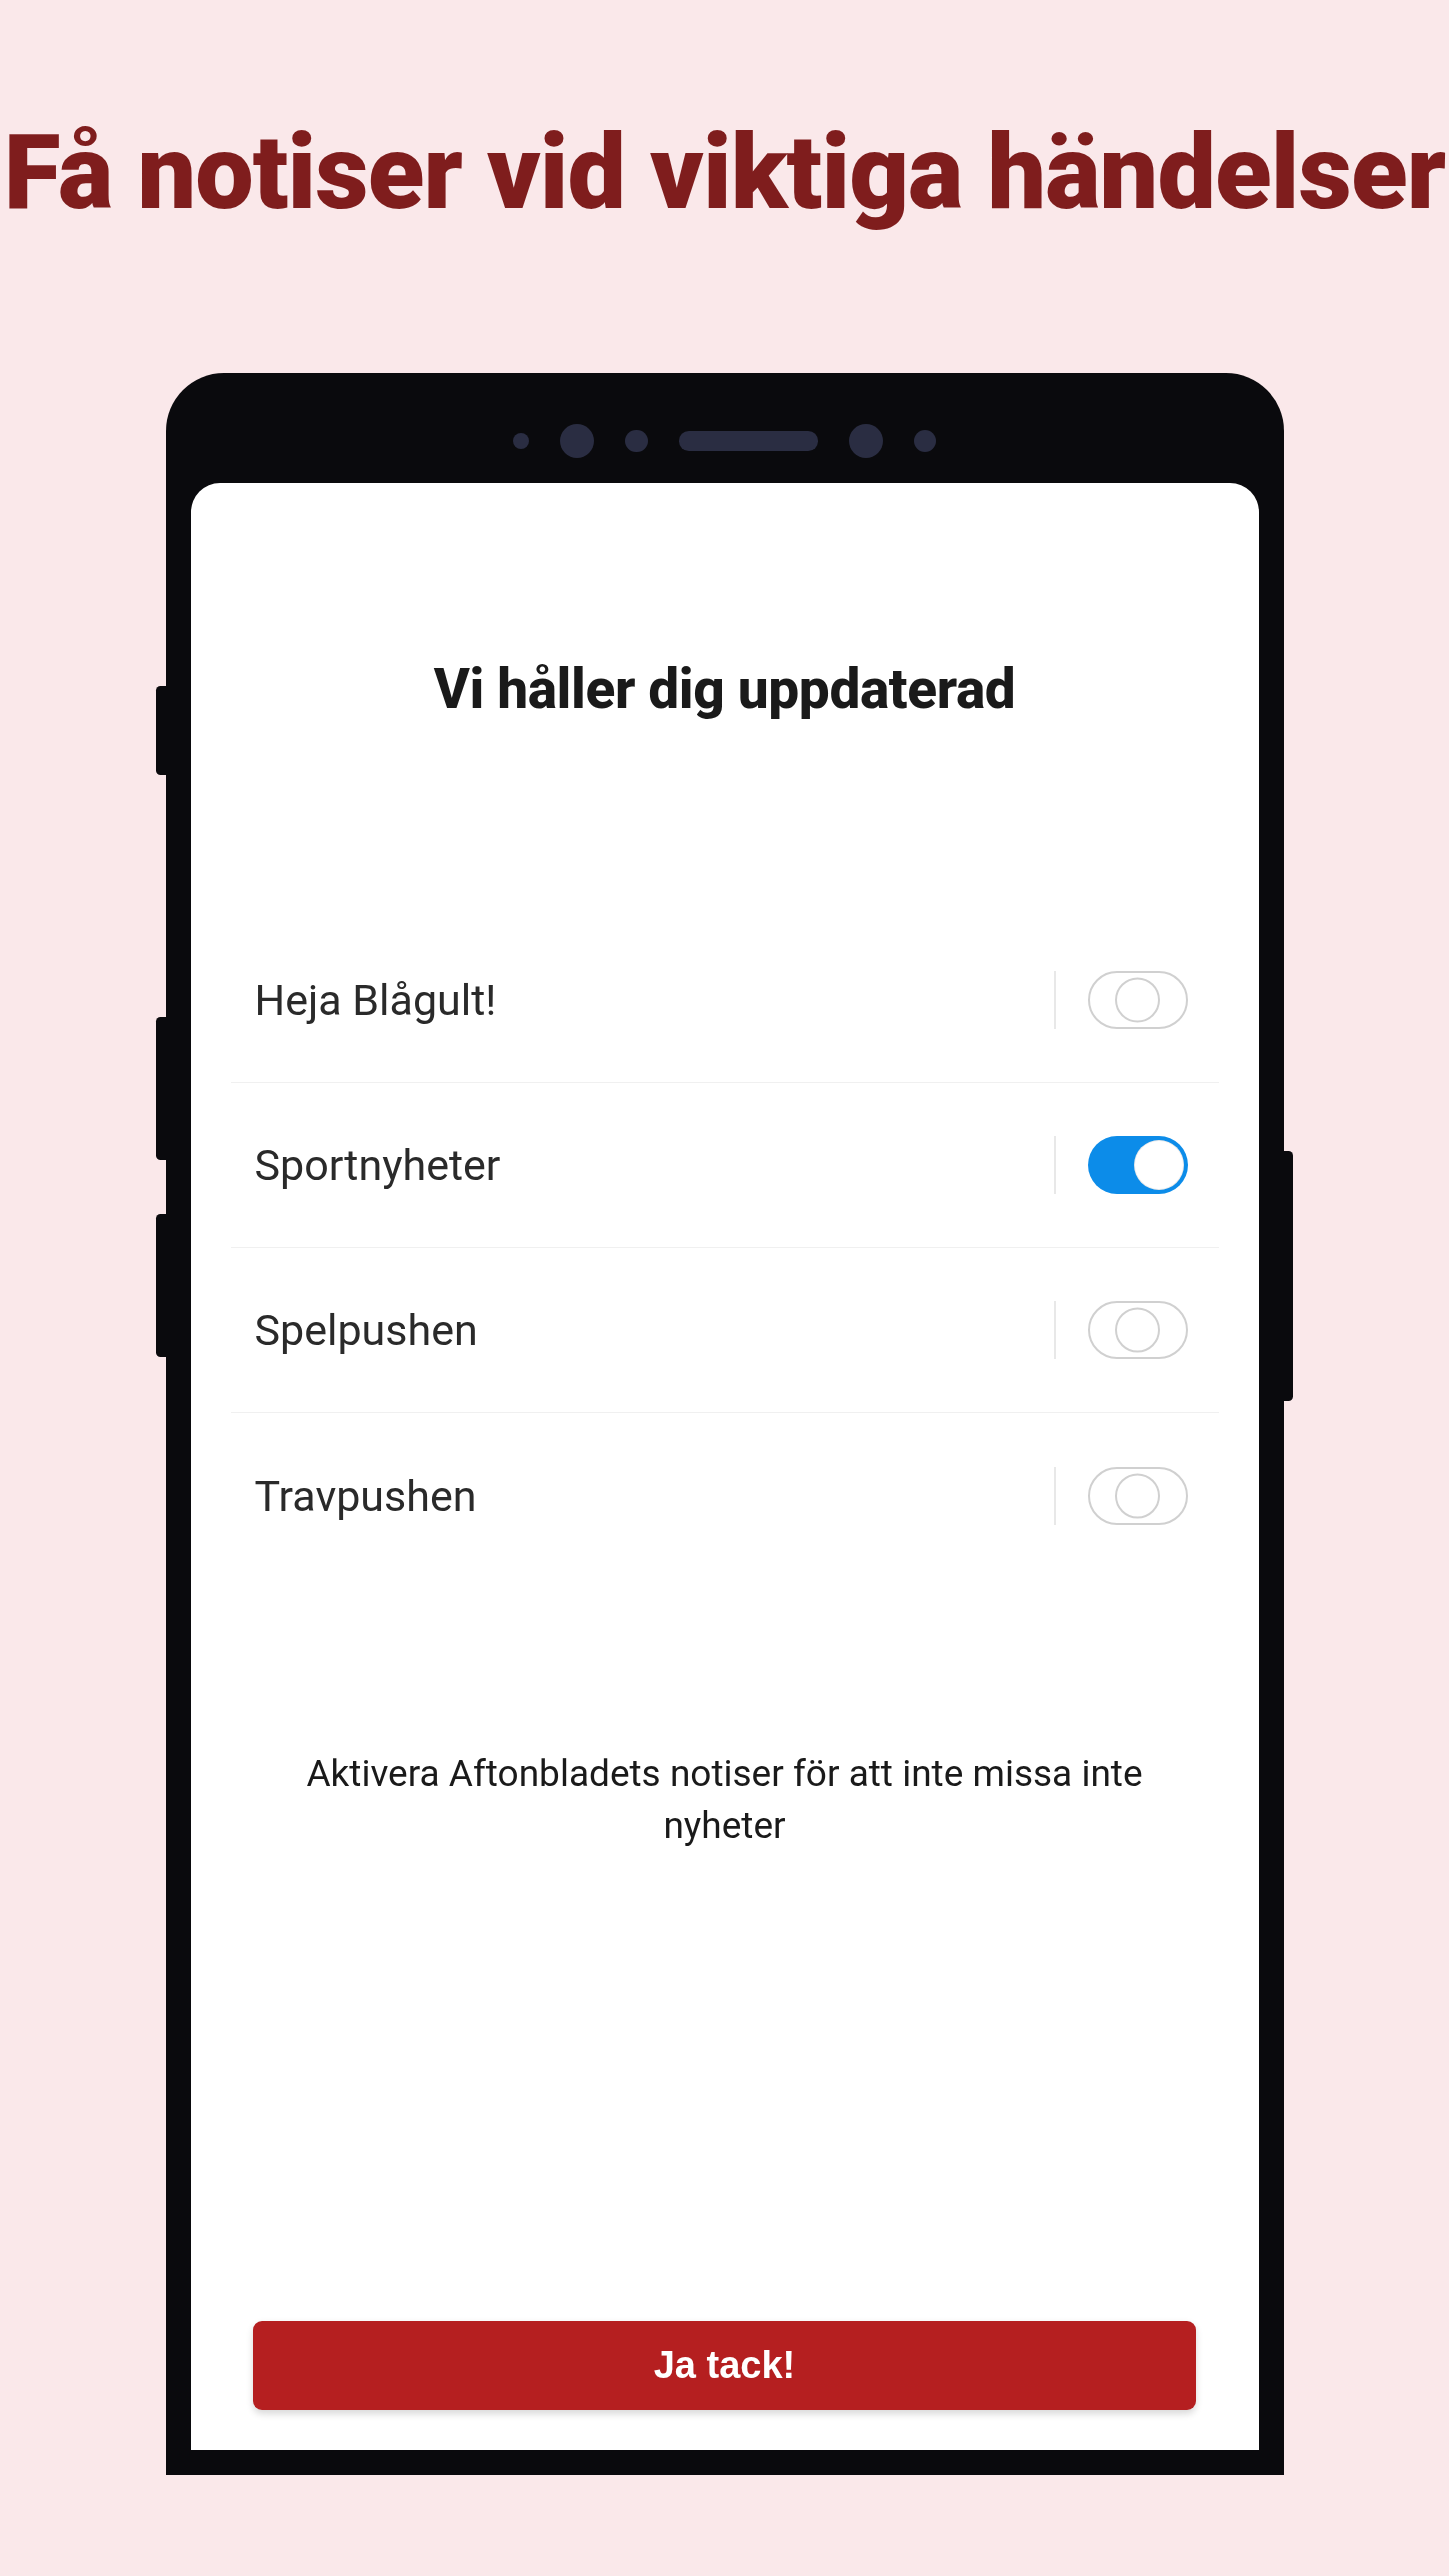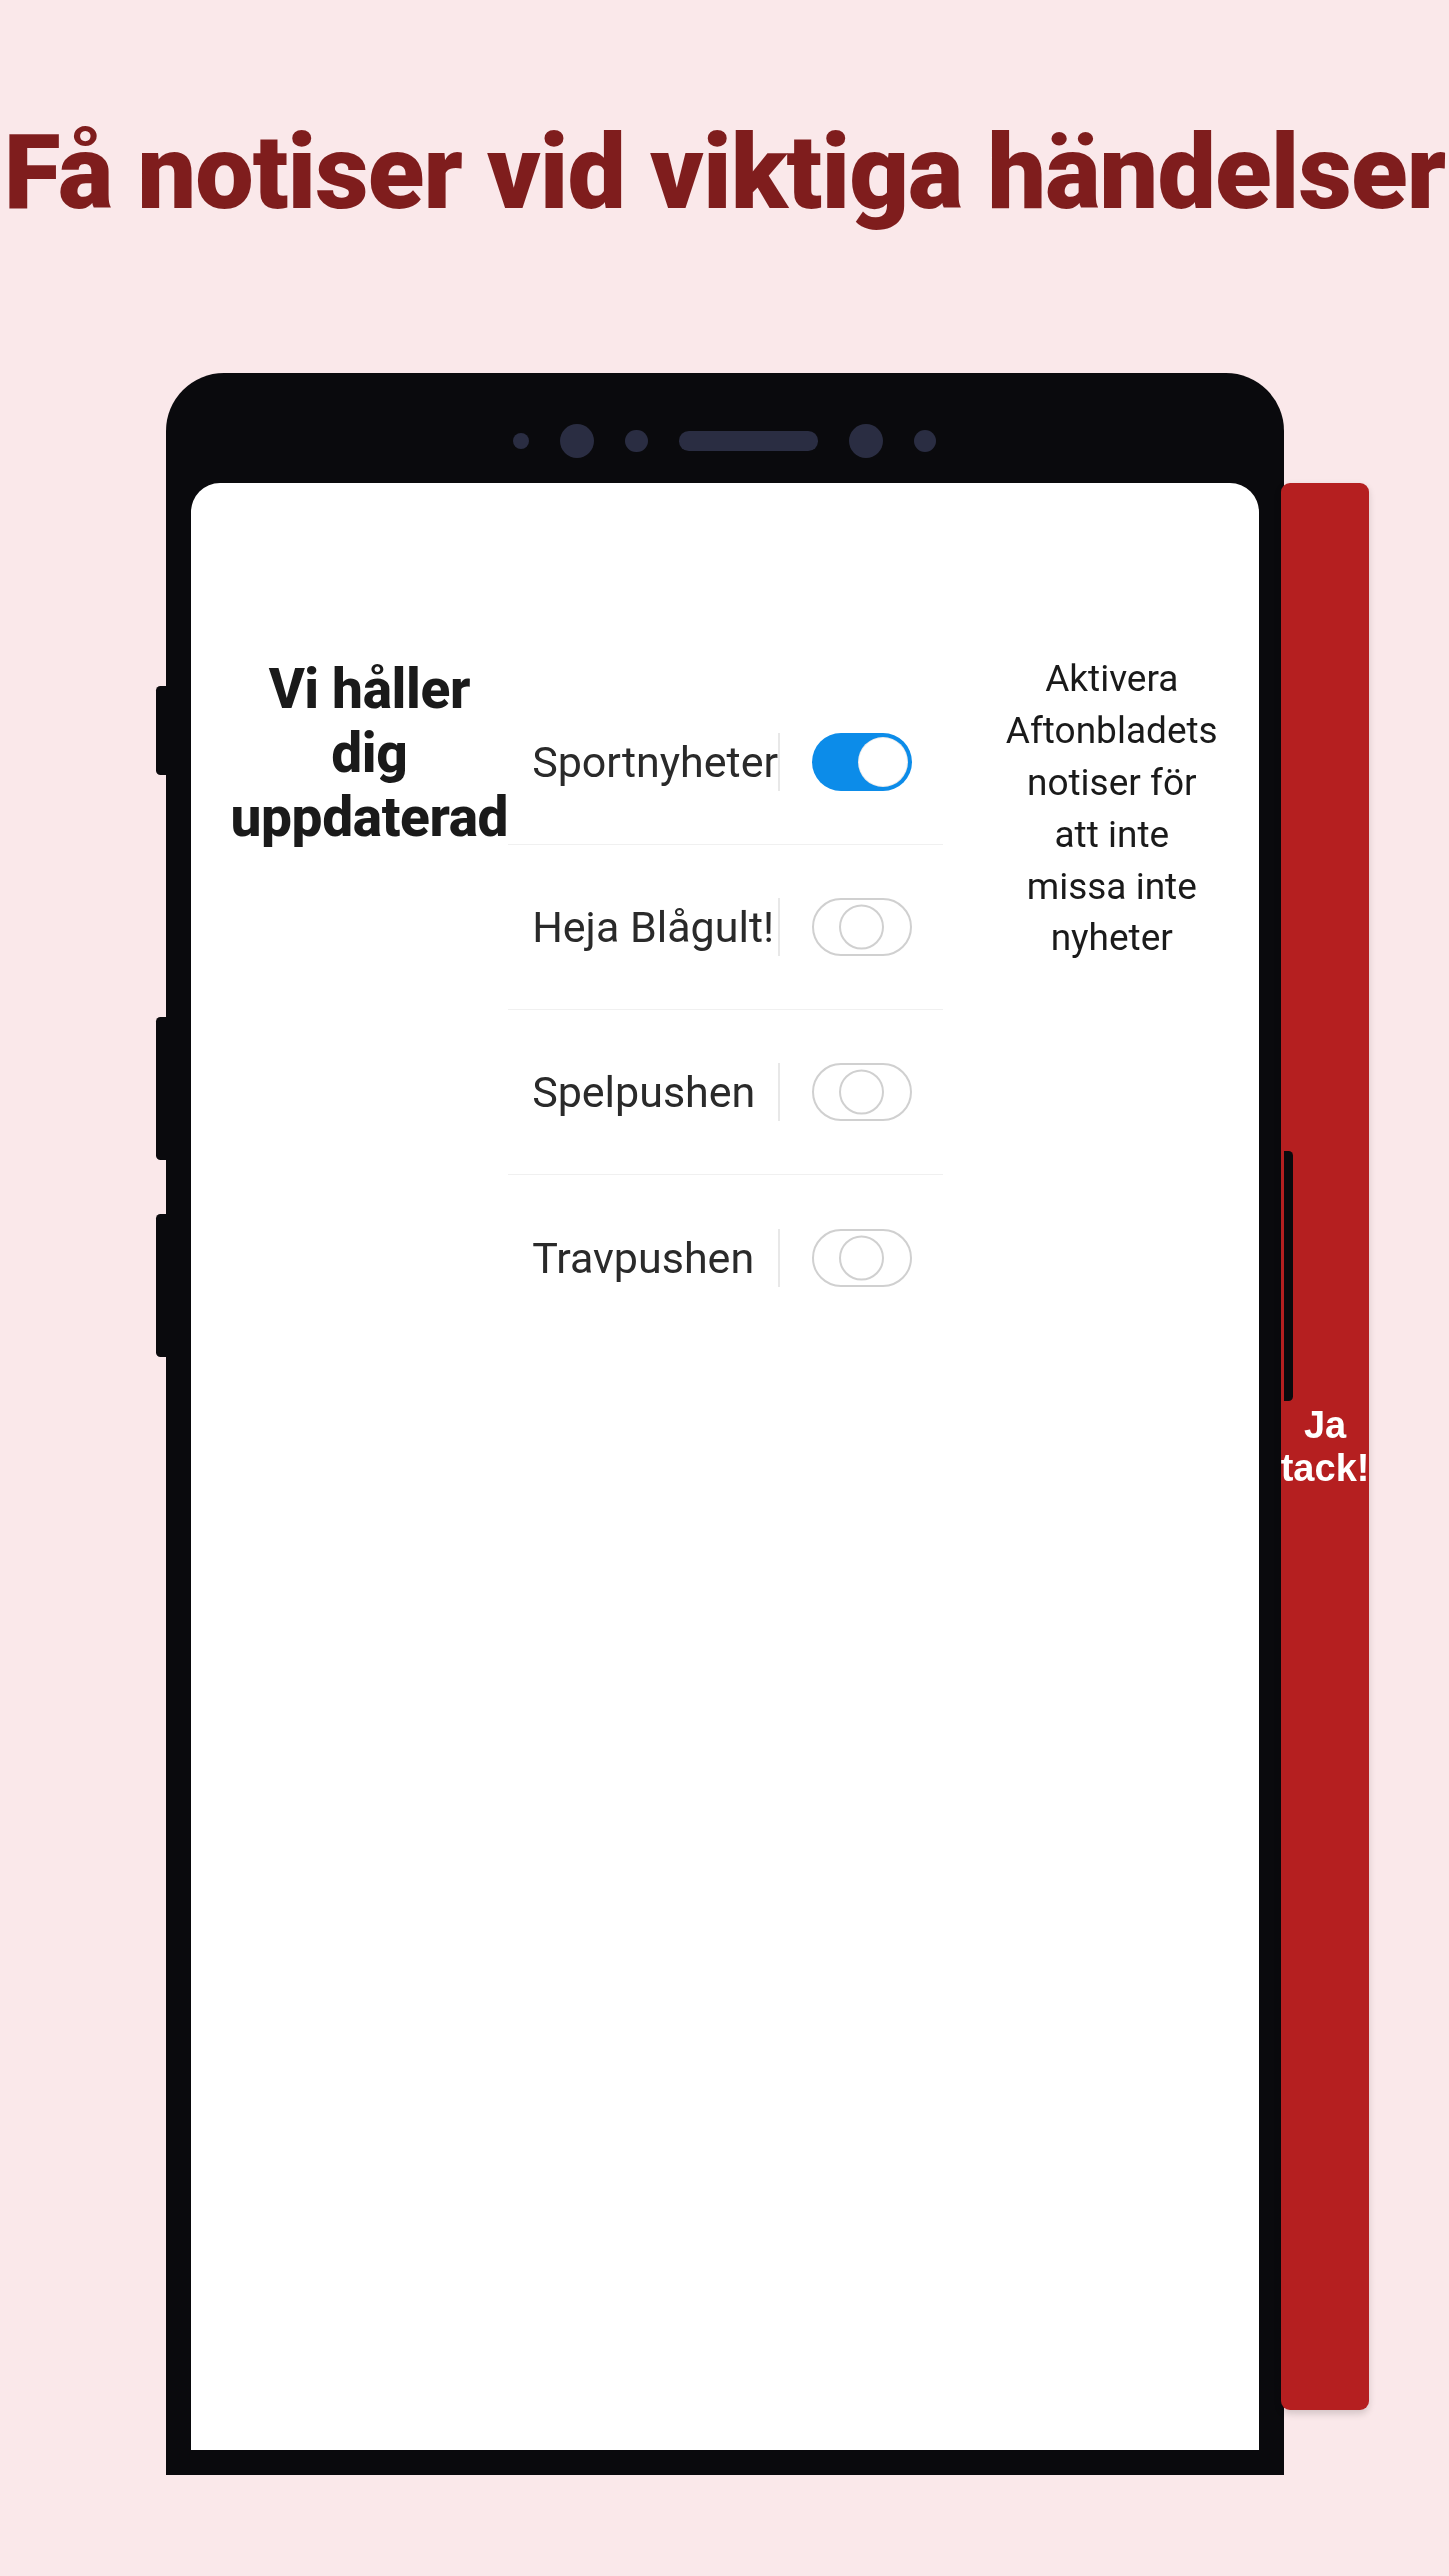--- a/index.html
+++ b/index.html
@@ -112,21 +112,21 @@
       border-radius: 50%;
       background-color: #2a2d42;
     }
     
     .phone-screen {
       background-color: #ffffff;
       border-radius: 29px 29px 0 0;
       height: calc(100% - 85px);
       padding: 0 40px;
       display: flex;
-      flex-direction: row;
+      flex-direction: column;
     }
     
     .screen-title {
       text-align: center;
       font-size: 55px;
       font-weight: 800;
       color: #1a1a1a;
       padding-top: 174px;
       letter-spacing: -0.4px;
     }
@@ -261,34 +261,34 @@
       <div class="sensor-dot"></div>
     </div>
 
     <div class="phone-screen">
 
       <h2 class="screen-title">Vi håller dig uppdaterad</h2>
 
       <div class="settings-list">
 
         <div class="setting-row">
+          <span class="setting-label">Heja Blågult!</span>
+          <div class="toggle-wrapper">
+            <div class="toggle-divider"></div>
+            <div class="toggle toggle-off">
+              <div class="toggle-knob"></div>
+            </div>
+          </div>
+        </div>
+
+        <div class="setting-row">
           <span class="setting-label">Sportnyheter</span>
           <div class="toggle-wrapper">
             <div class="toggle-divider"></div>
             <div class="toggle toggle-on">
-              <div class="toggle-knob"></div>
-            </div>
-          </div>
-        </div>
-
-        <div class="setting-row">
-          <span class="setting-label">Heja Blågult!</span>
-          <div class="toggle-wrapper">
-            <div class="toggle-divider"></div>
-            <div class="toggle toggle-off">
               <div class="toggle-knob"></div>
             </div>
           </div>
         </div>
 
         <div class="setting-row">
           <span class="setting-label">Spelpushen</span>
           <div class="toggle-wrapper">
             <div class="toggle-divider"></div>
             <div class="toggle toggle-off">

